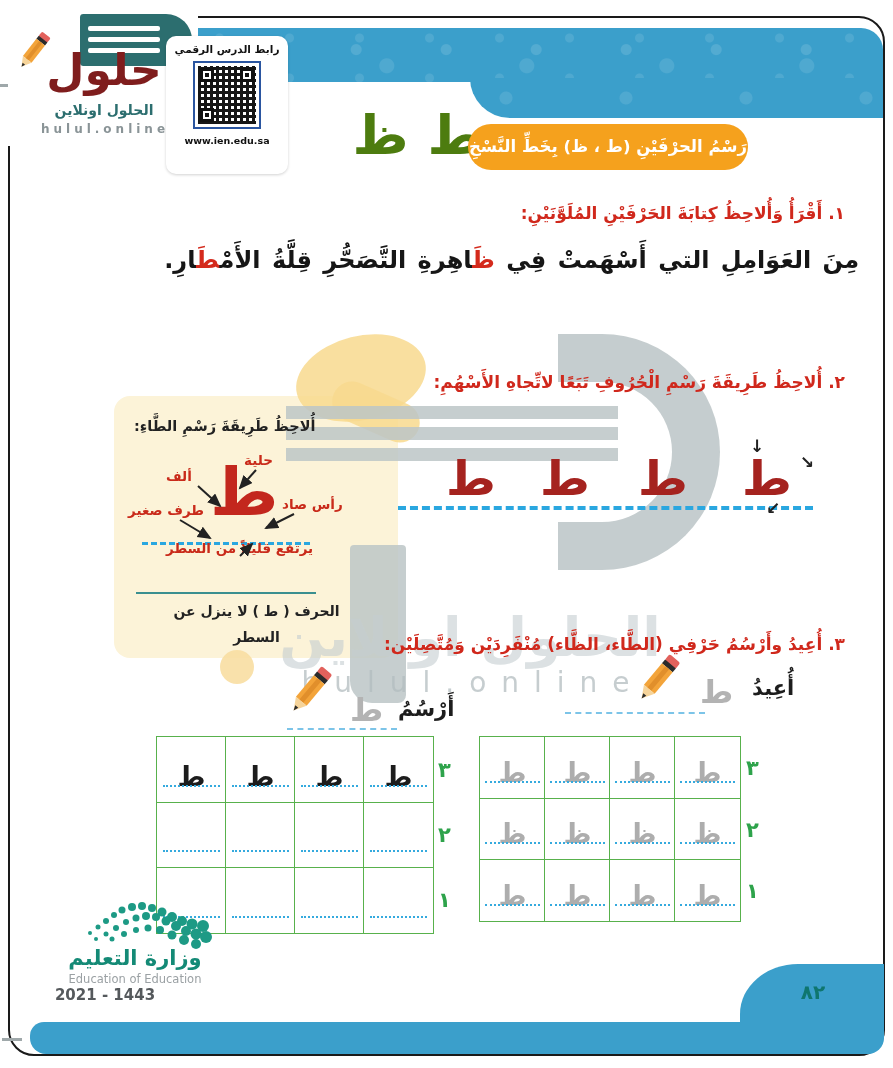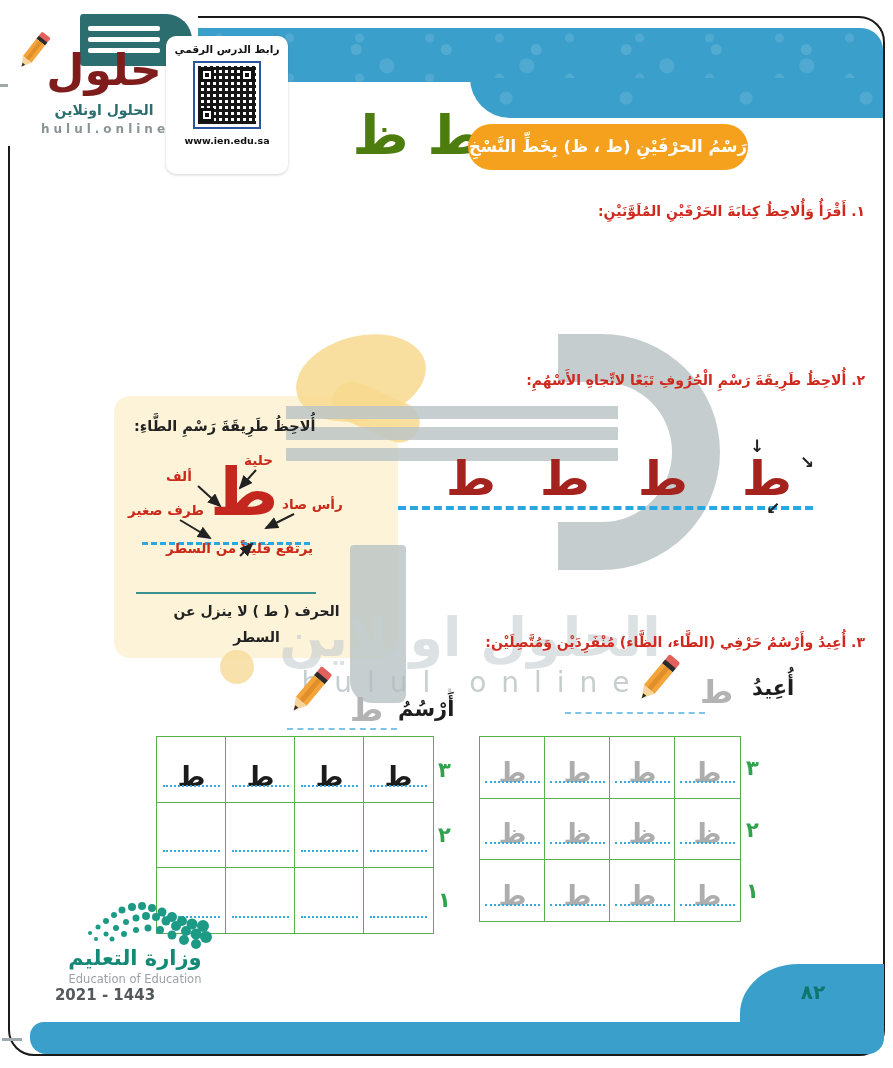--- a/index.html
+++ b/index.html
@@ -45,22 +45,22 @@
   .qr-eye{position:absolute;width:14px;height:14px;border:3px solid #111;background:#fff;box-sizing:border-box;}
   .qr-eye::after{content:"";position:absolute;left:2px;top:2px;width:4px;height:4px;background:#111;}
   .qr-url{margin-top:6px;font-size:9.5px;font-weight:bold;color:#111;}
   
   .lesson-letters{position:absolute;left:348px;top:104px;width:140px;text-align:center;direction:rtl;
                   font-size:54px;font-weight:bold;color:#4d7c0f;z-index:3;}
   .title-pill{position:absolute;left:468px;top:124px;width:280px;height:46px;background:#f5a11d;
               border-radius:24px;color:#fff;font-size:16.5px;font-weight:bold;text-align:center;
               line-height:46px;direction:rtl;z-index:3;}
   
-  .red-heading{position:absolute;right:28px;direction:rtl;color:#d0281c;font-weight:bold;
-               font-size:14px;z-index:3;text-align:right;}
+  .red-heading{position:absolute;right:48px;direction:rtl;color:#d0281c;font-weight:bold;
+               font-size:17px;z-index:3;text-align:right;}
   .sentence{position:absolute;right:34px;left:150px;top:246px;direction:rtl;text-align:right;
             font-size:24px;font-weight:bold;color:#161616;z-index:3;word-spacing:3px;}
   .sentence .red{color:#d42a1c;}
   
   .wm{position:absolute;z-index:2;pointer-events:none;}
   .wm-yellow1{left:295px;top:336px;width:132px;height:84px;background:#f8d98e;border-radius:50%;
               transform:rotate(-14deg);opacity:.85;}
   .wm-yellow2{left:330px;top:392px;width:92px;height:40px;background:#f8d98e;border-radius:20px;
               transform:rotate(24deg);opacity:.85;}
   .wm-bar{left:286px;width:332px;height:13px;background:#bcc5c7;opacity:.85;}
@@ -174,20 +174,21 @@
   <div class="wm wm-bar" style="top:406px;"></div>
   <div class="wm wm-bar" style="top:427px;"></div>
   <div class="wm wm-bar" style="top:448px;"></div>
   <div class="wm wm-curve"></div>
   <div class="wm wm-vbar"></div>
   <div class="wm wm-circle"></div>
   <div class="wm wm-word">الحلول اونلاين</div>
   <div class="wm wm-latin">hulul.online</div>
 
   <div class="red-heading" style="top:203px;">١. أَقْرَأُ وَأُلاحِظُ كِتابَةَ الحَرْفَيْنِ المُلَوَّنَيْنِ:</div>
+  <div class="sentence"><span>مِنَ العَوَامِلِ التي أَسْهَمتْ فِي </span><span class="red">ظَ</span><span>اهِرةِ التَّصَحُّرِ قِلَّةُ الأَمْ</span><span class="red">طَ</span><span>ارِ.</span></div>
 
   <div class="red-heading" style="top:372px;">٢. أُلاحِظُ طَرِيقَةَ رَسْمِ الْحُرُوفِ تَبَعًا لاتِّجاهِ الأَسْهُمِ:</div>
 
   <div class="diagram-bg"></div>
   <div class="diagram">
     <div class="dg-title">أُلاحِظُ طَرِيقَةَ رَسْمِ الطَّاءِ:</div>
     <div class="dg-letter">ط</div>
     <div class="dg-dotline"></div>
     <div class="dg-label" style="left:130px;top:56px;">حلية</div>
     <div class="dg-label" style="left:52px;top:72px;">ألف</div>

